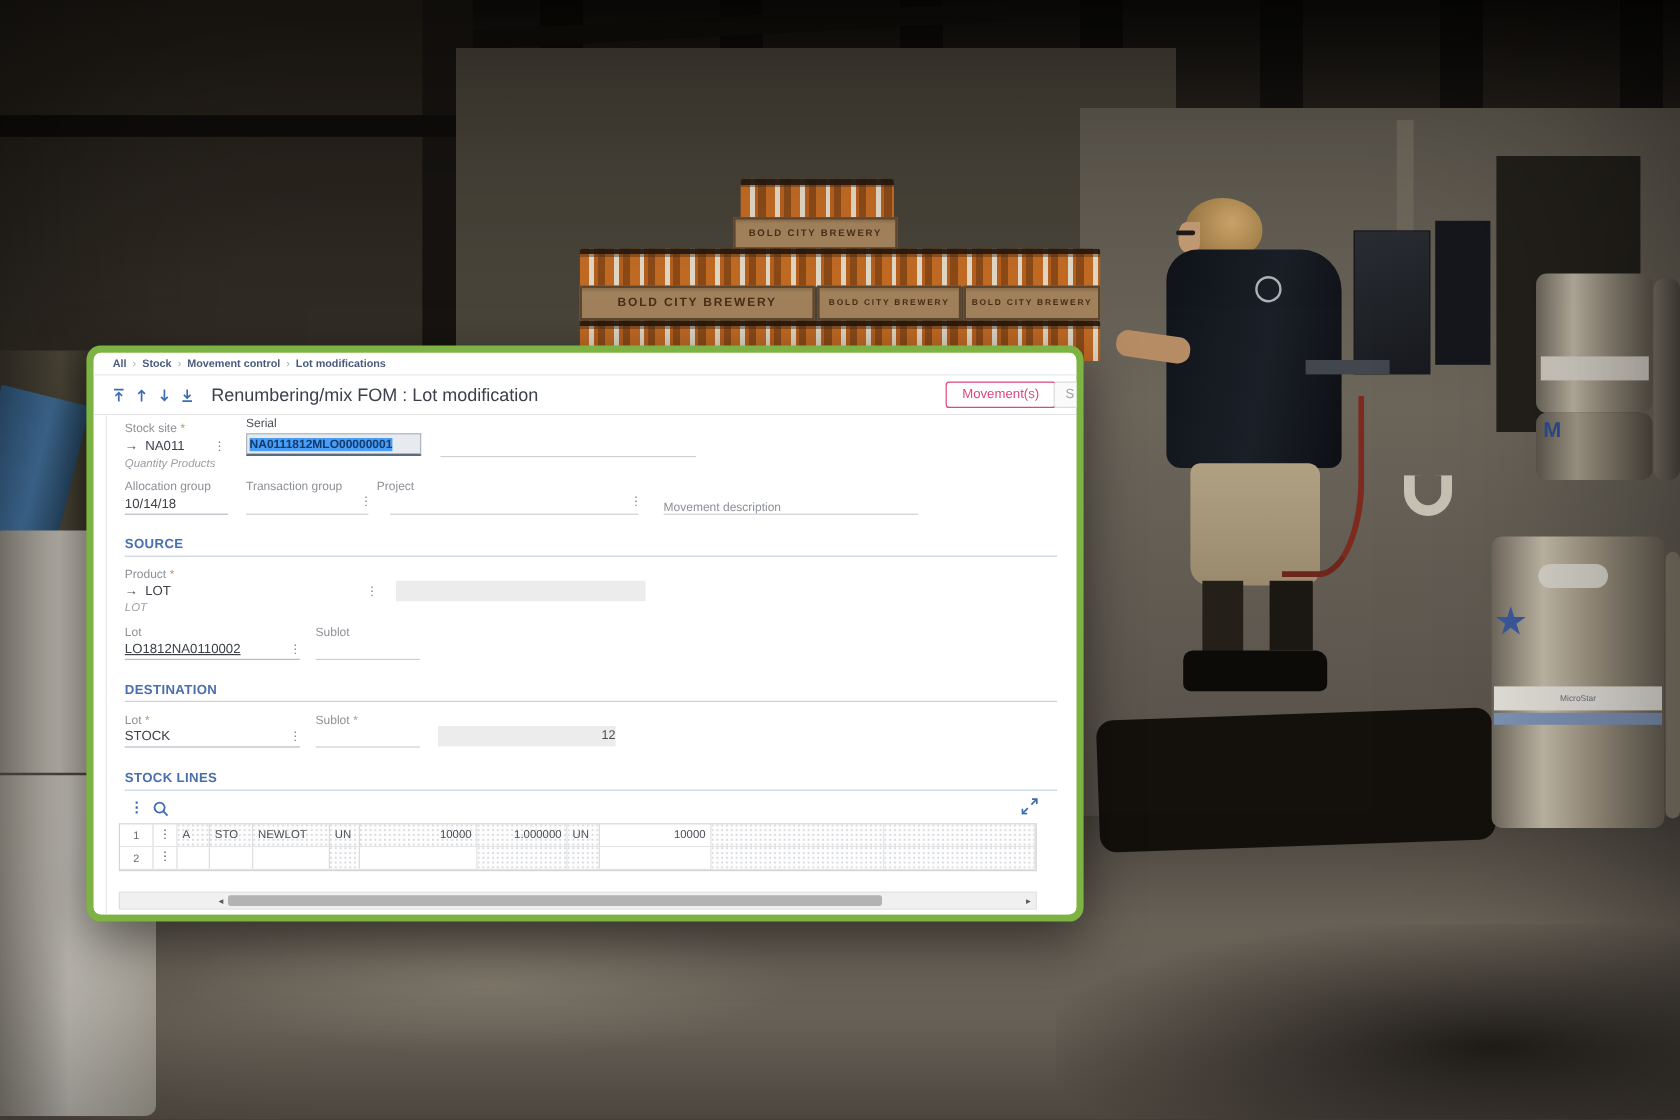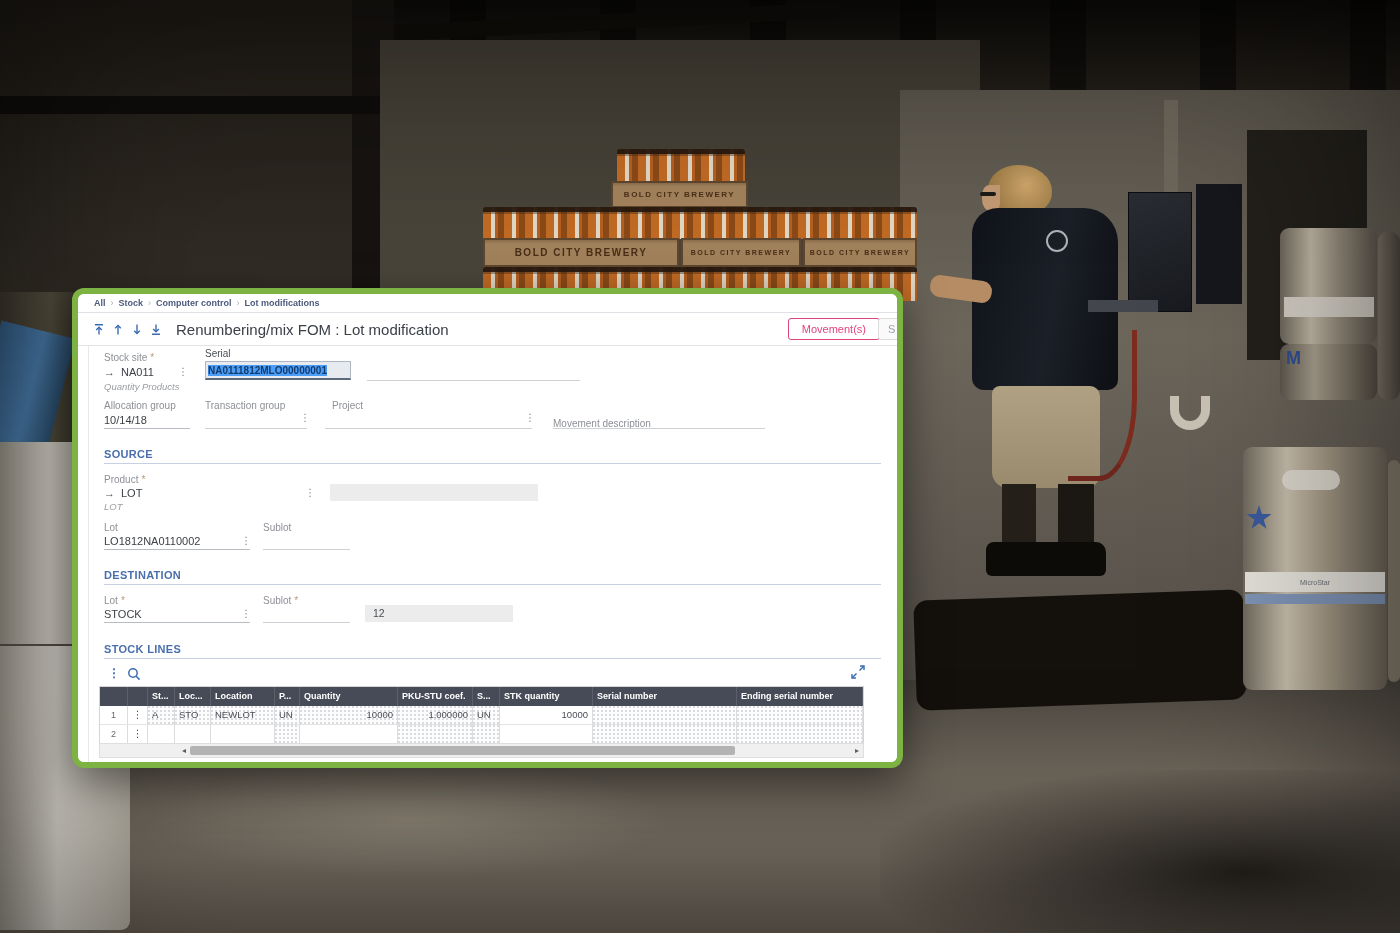--- a/index.html
+++ b/index.html
@@ -36,21 +36,21 @@
                background:#fafafa;border-radius:3px;font-size:11px;padding:0 0 0 9px;line-height:20px;text-align:left;box-sizing:border-box;}
   .content{position:absolute;left:0;top:52px;width:819px;height:416px;background:#fff;}
   .panel-edge{position:absolute;left:10px;top:0;bottom:0;width:0;border-left:1px solid #e8e8e8;}
   .f-label{position:absolute;font-size:10px;color:#8d9096;white-space:nowrap;}
   .f-label.dark{color:#4a4f57;}
   .f-value{position:absolute;font-size:11px;color:#3d4147;white-space:nowrap;}
   .f-line{position:absolute;height:0;border-bottom:1px solid #b7bbc2;}
   .f-line.empty{border-bottom-color:#cdd1d6;}
   .f-dots{position:absolute;font-size:10px;color:#787c82;cursor:pointer;}
   .f-italic{position:absolute;font-size:9.5px;color:#9b9ea3;font-style:italic;white-space:nowrap;}
-  .g-box{position:absolute;background:#ececec;}
+  .g-box{position:absolute;background:#ececec;text-align:right;}
   .sec-head{position:absolute;font-size:11px;font-weight:bold;color:#4a6fad;letter-spacing:.3px;}
   .sec-rule{position:absolute;left:26px;width:777px;height:0;border-bottom:1px solid #c6d0e0;}
   .req{color:#bb9a6e;margin-left:3px;}
   .jump{color:#4a4f57;margin-right:6px;cursor:pointer;}
   .entry-box{position:absolute;left:127px;top:15px;width:146px;height:19px;background:#e7eaee;
              border:1px solid #aeb6c0;border-bottom:2px solid #5c6b7c;display:flex;align-items:center;
              padding:0 2px;box-sizing:border-box;cursor:text;}
   .sel{background:#4b9ef7;color:#123a6b;font-size:10px;font-weight:bold;white-space:nowrap;}
   
   .tbl-toolbar svg{display:block;}
@@ -145,21 +145,21 @@
   <div class="p" style="inset:0;box-shadow:inset 0 0 220px rgba(0,0,0,.55);pointer-events:none;"></div>
 </div>
 
 <div class="window">
 
   <div class="crumbbar">
     <span class="crumb">All</span>
     <span class="crumb-sep">›</span>
     <span class="crumb">Stock</span>
     <span class="crumb-sep">›</span>
-    <span class="crumb">Computer control</span>
+    <span class="crumb">Movement control</span>
     <span class="crumb-sep">›</span>
     <span class="crumb">Lot modifications</span>
   </div>
 
   <div class="titlebar">
     <div class="nav-icons">
       <span>
           <svg width="12" height="13" viewBox="0 0 12 13">
             <g stroke="#3a6cb4" stroke-width="1.4" fill="none">
               <path d="M2 1.7h8"></path>
@@ -214,38 +214,38 @@
     <div class="f-line empty" style="left:289px;top:20px;width:213px;height:14px;"></div>
 
     <div class="f-label" style="left:26px;top:54px;">Allocation group</div>
     <div class="f-value" style="left:26px;top:68px;">10/14/18</div>
     <div class="f-line" style="left:26px;top:82px;width:86px;"></div>
 
     <div class="f-label" style="left:127px;top:54px;">Transaction group</div>
     <div class="f-line empty" style="left:127px;top:82px;width:102px;"></div>
     <span class="f-dots" style="left:222px;top:66px;">⋮</span>
 
-    <div class="f-label" style="left:254px;top:54px;">Project</div>
+    <div class="f-label" style="left:236px;top:54px;">Project</div>
     <div class="f-line empty" style="left:247px;top:82px;width:207px;"></div>
     <span class="f-dots" style="left:447px;top:66px;">⋮</span>
 
     <div class="f-label" style="left:475px;top:72px;">Movement description</div>
     <div class="f-line empty" style="left:475px;top:82px;width:212px;"></div>
 
     <div class="sec-head" style="left:26px;top:102px;">SOURCE</div>
     <div class="sec-rule" style="top:117px;"></div>
 
     <div class="f-label" style="left:26px;top:128px;"><span>Product</span><span class="req">*</span></div>
     <div class="f-value" style="left:26px;top:141px;"><span class="jump">→</span><span>LOT</span></div>
     <span class="f-dots" style="left:227px;top:141px;">⋮</span>
     <div class="f-italic" style="left:26px;top:155px;">LOT</div>
     <div class="g-box" style="left:252px;top:138px;width:208px;height:17px;"></div>
 
     <div class="f-label" style="left:26px;top:176px;">Lot</div>
-    <div class="f-value" style="left:26px;top:189px;">LO1812NA0110002</div>
+    <div class="f-value" style="left:26px;top:189px;text-decoration:underline;">LO1812NA0110002</div>
     <div class="f-line" style="left:26px;top:203px;width:146px;"></div>
     <span class="f-dots" style="left:163px;top:189px;">⋮</span>
 
     <div class="f-label" style="left:185px;top:176px;">Sublot</div>
     <div class="f-line empty" style="left:185px;top:203px;width:87px;"></div>
 
     <div class="sec-head" style="left:26px;top:223px;">DESTINATION</div>
     <div class="sec-rule" style="top:238px;"></div>
 
     <div class="f-label" style="left:26px;top:249px;"><span>Lot</span><span class="req">*</span></div>
@@ -274,34 +274,20 @@
           <g stroke="#3a6cb4" stroke-width="1.4" fill="none">
             <path d="M8.5 5.5L13 1"></path>
             <path d="M9 1h4v4"></path>
             <path d="M5.5 8.5L1 13"></path>
             <path d="M1 9v4h4"></path>
           </g>
         </svg>
       </span>
 
     <div id="stock-grid">
-        <div class="g-row g-head">
-          <div class="g-cell" style="width: 28px;"></div>
-          <div class="g-cell" style="width: 20px;"></div>
-          <div class="g-cell" style="width: 27px;">St...</div>
-          <div class="g-cell" style="width: 36px;">Loc...</div>
-          <div class="g-cell" style="width: 64px;">Location</div>
-          <div class="g-cell" style="width: 25px;">P...</div>
-          <div class="g-cell" style="width: 98px;">Quantity</div>
-          <div class="g-cell" style="width: 75px;">PKU-STU coef.</div>
-          <div class="g-cell" style="width: 27px;">S...</div>
-          <div class="g-cell" style="width: 93px;">STK quantity</div>
-          <div class="g-cell" style="width: 144px;">Serial number</div>
-          <div class="g-cell" style="width: 126px;">Ending serial number</div>
-        </div>
         <div class="g-row body">
           <div class="g-cell num" style="width: 28px;">1</div>
           <div class="g-cell menu" style="width: 20px;">⋮</div>
           <div class="g-cell dotted" style="width: 27px;">A</div>
           <div class="g-cell dotted" style="width: 36px;">STO</div>
           <div class="g-cell dotted" style="width: 64px;">NEWLOT</div>
           <div class="g-cell dotted" style="width: 25px;">UN</div>
           <div class="g-cell r dotted" style="width: 98px;">10000</div>
           <div class="g-cell r dotted" style="width: 75px;">1.000000</div>
           <div class="g-cell dotted" style="width: 27px;">UN</div>

